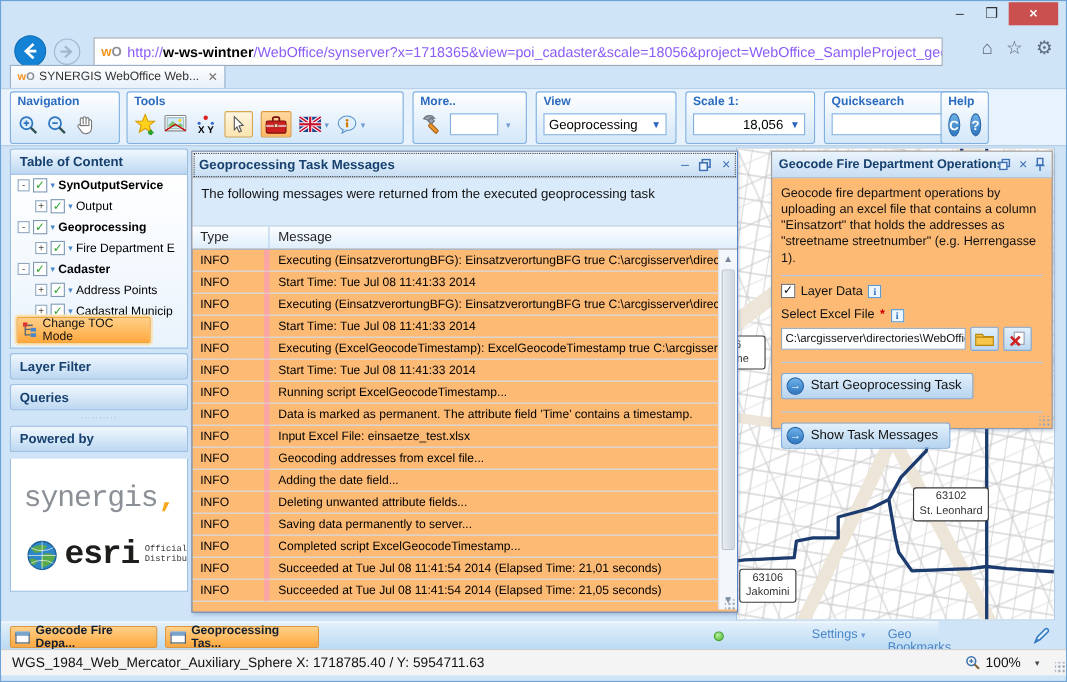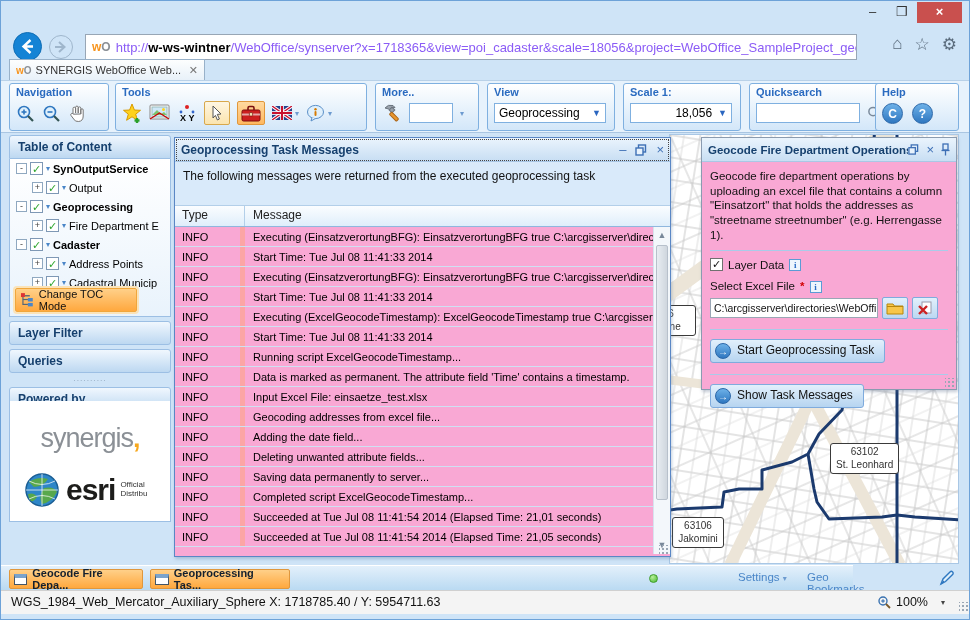--- a/index.html
+++ b/index.html
@@ -34,34 +34,34 @@
   .helpcircle { width:21px; height:21px; border-radius:50%; background:linear-gradient(#6db1e8,#2f77c0); border:1px solid #2a66a8; color:#fff; font-weight:bold; font-size:12px; text-align:center; line-height:20px; }
 
   
   .sidehdr { position:absolute; left:8px; width:162px; height:24px; border:1px solid #9cbfe4; border-radius:3px 3px 0 0; background:linear-gradient(#f0f7fe,#bdd8f1); font-size:12px; font-weight:bold; color:#16406e; line-height:22px; padding-left:8px; }
   #toc-body { position:absolute; left:8px; top:158px; width:162px; height:158px; background:linear-gradient(#ffffff,#e9f3fc); border:1px solid #9cbfe4; border-top:none; overflow:hidden; }
   .trow { display:flex; align-items:center; height:19px; font-size:11px; white-space:nowrap; }
   .exp { width:11px; height:11px; border:1px solid #8fa8c0; background:#fff; font-size:9px; line-height:9px; text-align:center; color:#444; margin-right:3px; flex:none; }
   .cbx { width:13px; height:13px; border:1px solid #7e98b5; background:#fff; color:#2ea52e; font-size:11px; line-height:12px; text-align:center; font-weight:bold; margin-right:3px; flex:none; }
   .tarr { color:#4a86c8; font-size:8px; margin-right:3px; flex:none; }
   #change-toc { position:absolute; left:14px; top:287px; width:122px; height:24px; border:1px solid #f0a73c; background:linear-gradient(#ffd089,#ffa83e); border-radius:2px; display:flex; align-items:center; font-size:11px; color:#111; padding:0 4px; box-shadow:0 0 0 2px #fbe3b8; }
-  #logo-panel { position:absolute; left:8px; top:400px; width:162px; height:121px; background:#fff; border:1px solid #9cbfe4; border-top:none; overflow:hidden; }
+  #logo-panel { position:absolute; left:8px; top:416px; width:162px; height:121px; background:#fff; border:1px solid #9cbfe4; border-top:none; overflow:hidden;font-family:Liberation Mono, monospace; }
   .synergis { font-size:27px; color:#8b9096; letter-spacing:-1px; text-align:center; margin-top:22px; }
   .synergis .leaf { color:#f7a81d; font-weight:bold; }
   .esri-row { display:flex; align-items:center; margin:18px 0 0 14px; }
   .esri-word { font-size:30px; font-weight:bold; color:#1d1d1b; letter-spacing:-1px; margin-left:6px; }
   .esri-note { font-size:8px; color:#333; line-height:1.1; margin-left:5px; white-space:nowrap; }
   #splitter { position:absolute; left:8px; top:376px; width:162px; height:8px; text-align:center; color:#8fa5bb; font-size:7px; letter-spacing:1px; line-height:7px; }
 
   
   #map { position:absolute; left:668px; top:133px; width:290px; height:430px; background:#fff; border:1px solid #a9c7e5; overflow:hidden; z-index:1; }
   .maplabel { position:absolute; background:#fff; border:1px solid #3a3a3a; border-radius:3px; font-size:10px; color:#333; text-align:center; padding:2px 5px; line-height:1.25; white-space:nowrap; }
 
   
-  .panel { position:absolute; background:#f9a8d4; z-index:3; }
+  .panel { position:absolute; background:#fdba74; z-index:3; }
   #msgpanel { left:173px; top:136px; width:497px; height:420px; border:1px solid #5a87c5; box-shadow:1px 2px 3px rgba(90,120,160,.35); }
   .ptitle { height:24px; background:linear-gradient(#eaf4fd,#c8def3); display:flex; align-items:center; padding:0 6px; border-bottom:1px solid #a9c7e5; }
   .ptitle.dotted { outline:1px dotted #444; outline-offset:-2px; }
   .ptitle .ttext { font-size:12px; font-weight:bold; color:#16406e; white-space:nowrap; overflow:hidden; }
   .ptitle .picons { margin-left:auto; display:flex; align-items:center; gap:9px; color:#3d6fb5; font-size:13px; flex:none; }
   #msg-intro { height:44px; background:#d9eafa; border-bottom:1px solid #b3cfe9; font-size:12px; color:#111; padding:7px 8px; }
   #msg-colhdr { height:21px; display:flex; background:linear-gradient(#fbfdff,#dfeefb); border-bottom:1px solid #8fb7de; font-size:12px; color:#222; }
   #msg-colhdr .c1 { width:70px; border-right:1px solid #b3cfe9; padding:2px 0 0 7px; }
   #msg-colhdr .c2 { flex:1; padding:2px 0 0 8px; }
   #msg-rows { position:absolute; left:0; top:89px; right:17px; bottom:2px; overflow:hidden; }
@@ -254,21 +254,21 @@
       <div class="glabel">Quicksearch</div>
       <div class="gicons">
         <input style="width: 104px; height: 20px; border: 1px solid rgb(127, 176, 224); font-size: 12px; padding: 0px 3px;" value="">
         <svg width="16" height="16" viewBox="0 0 16 16">
             <circle cx="6.5" cy="6.5" r="4.5" fill="none" stroke="#7b8b9c" stroke-width="1.6"></circle>
             <line x1="10" y1="10" x2="14.5" y2="14.5" stroke="#7b8b9c" stroke-width="1.8"></line>
           </svg>
       </div>
     </div>
 
-    <div class="tgroup" style="left:874px;width:84px;">
+    <div class="tgroup" style="left:854px;width:44px;">
       <div class="glabel">Help</div>
       <div class="gicons" style="gap:9px;">
         <span class="helpcircle">C</span>
         <span class="helpcircle">?</span>
       </div>
     </div>
   </div>
 
   <div id="map">
     <svg width="290" height="430" viewBox="0 0 290 430">

